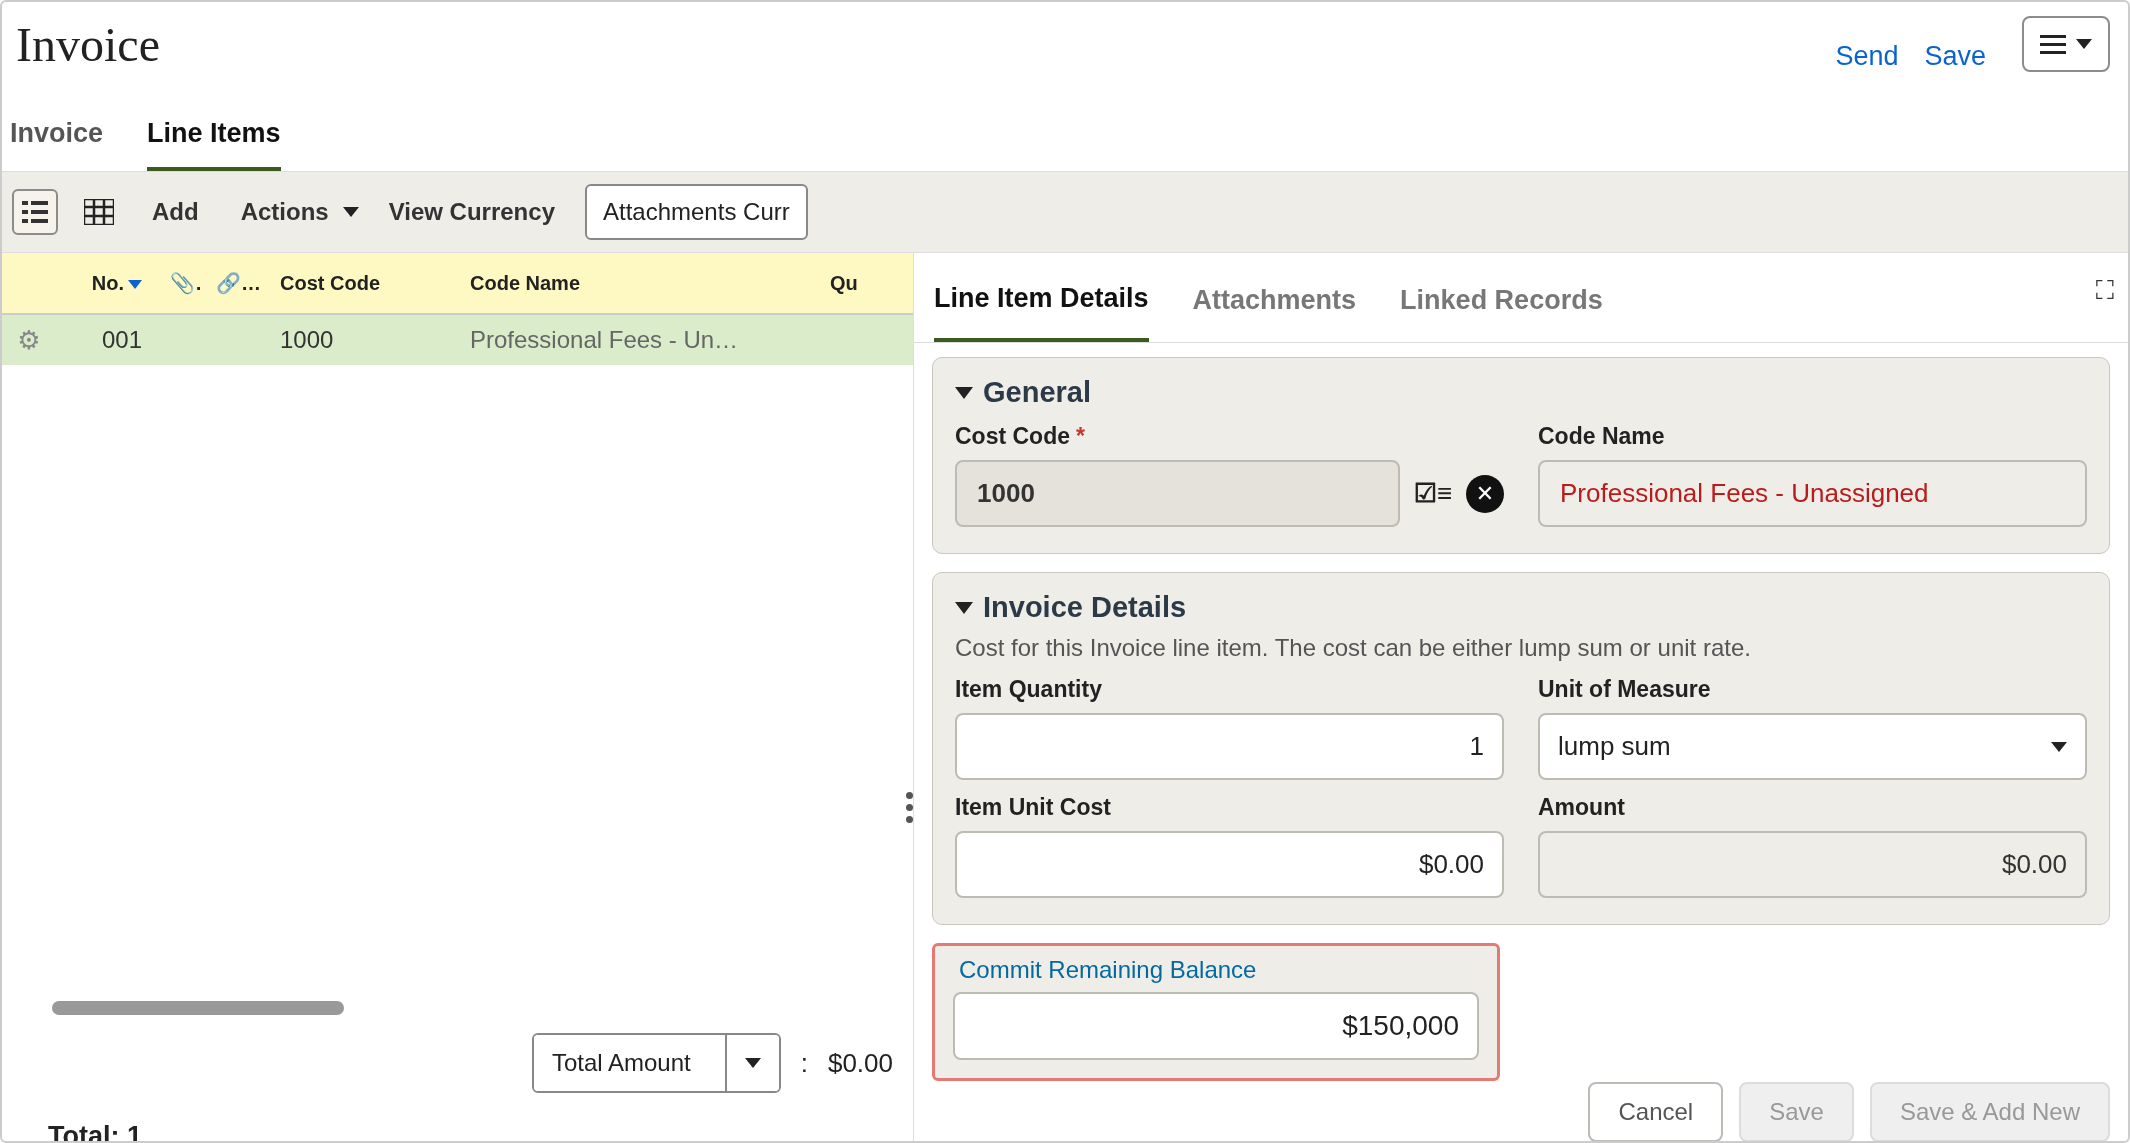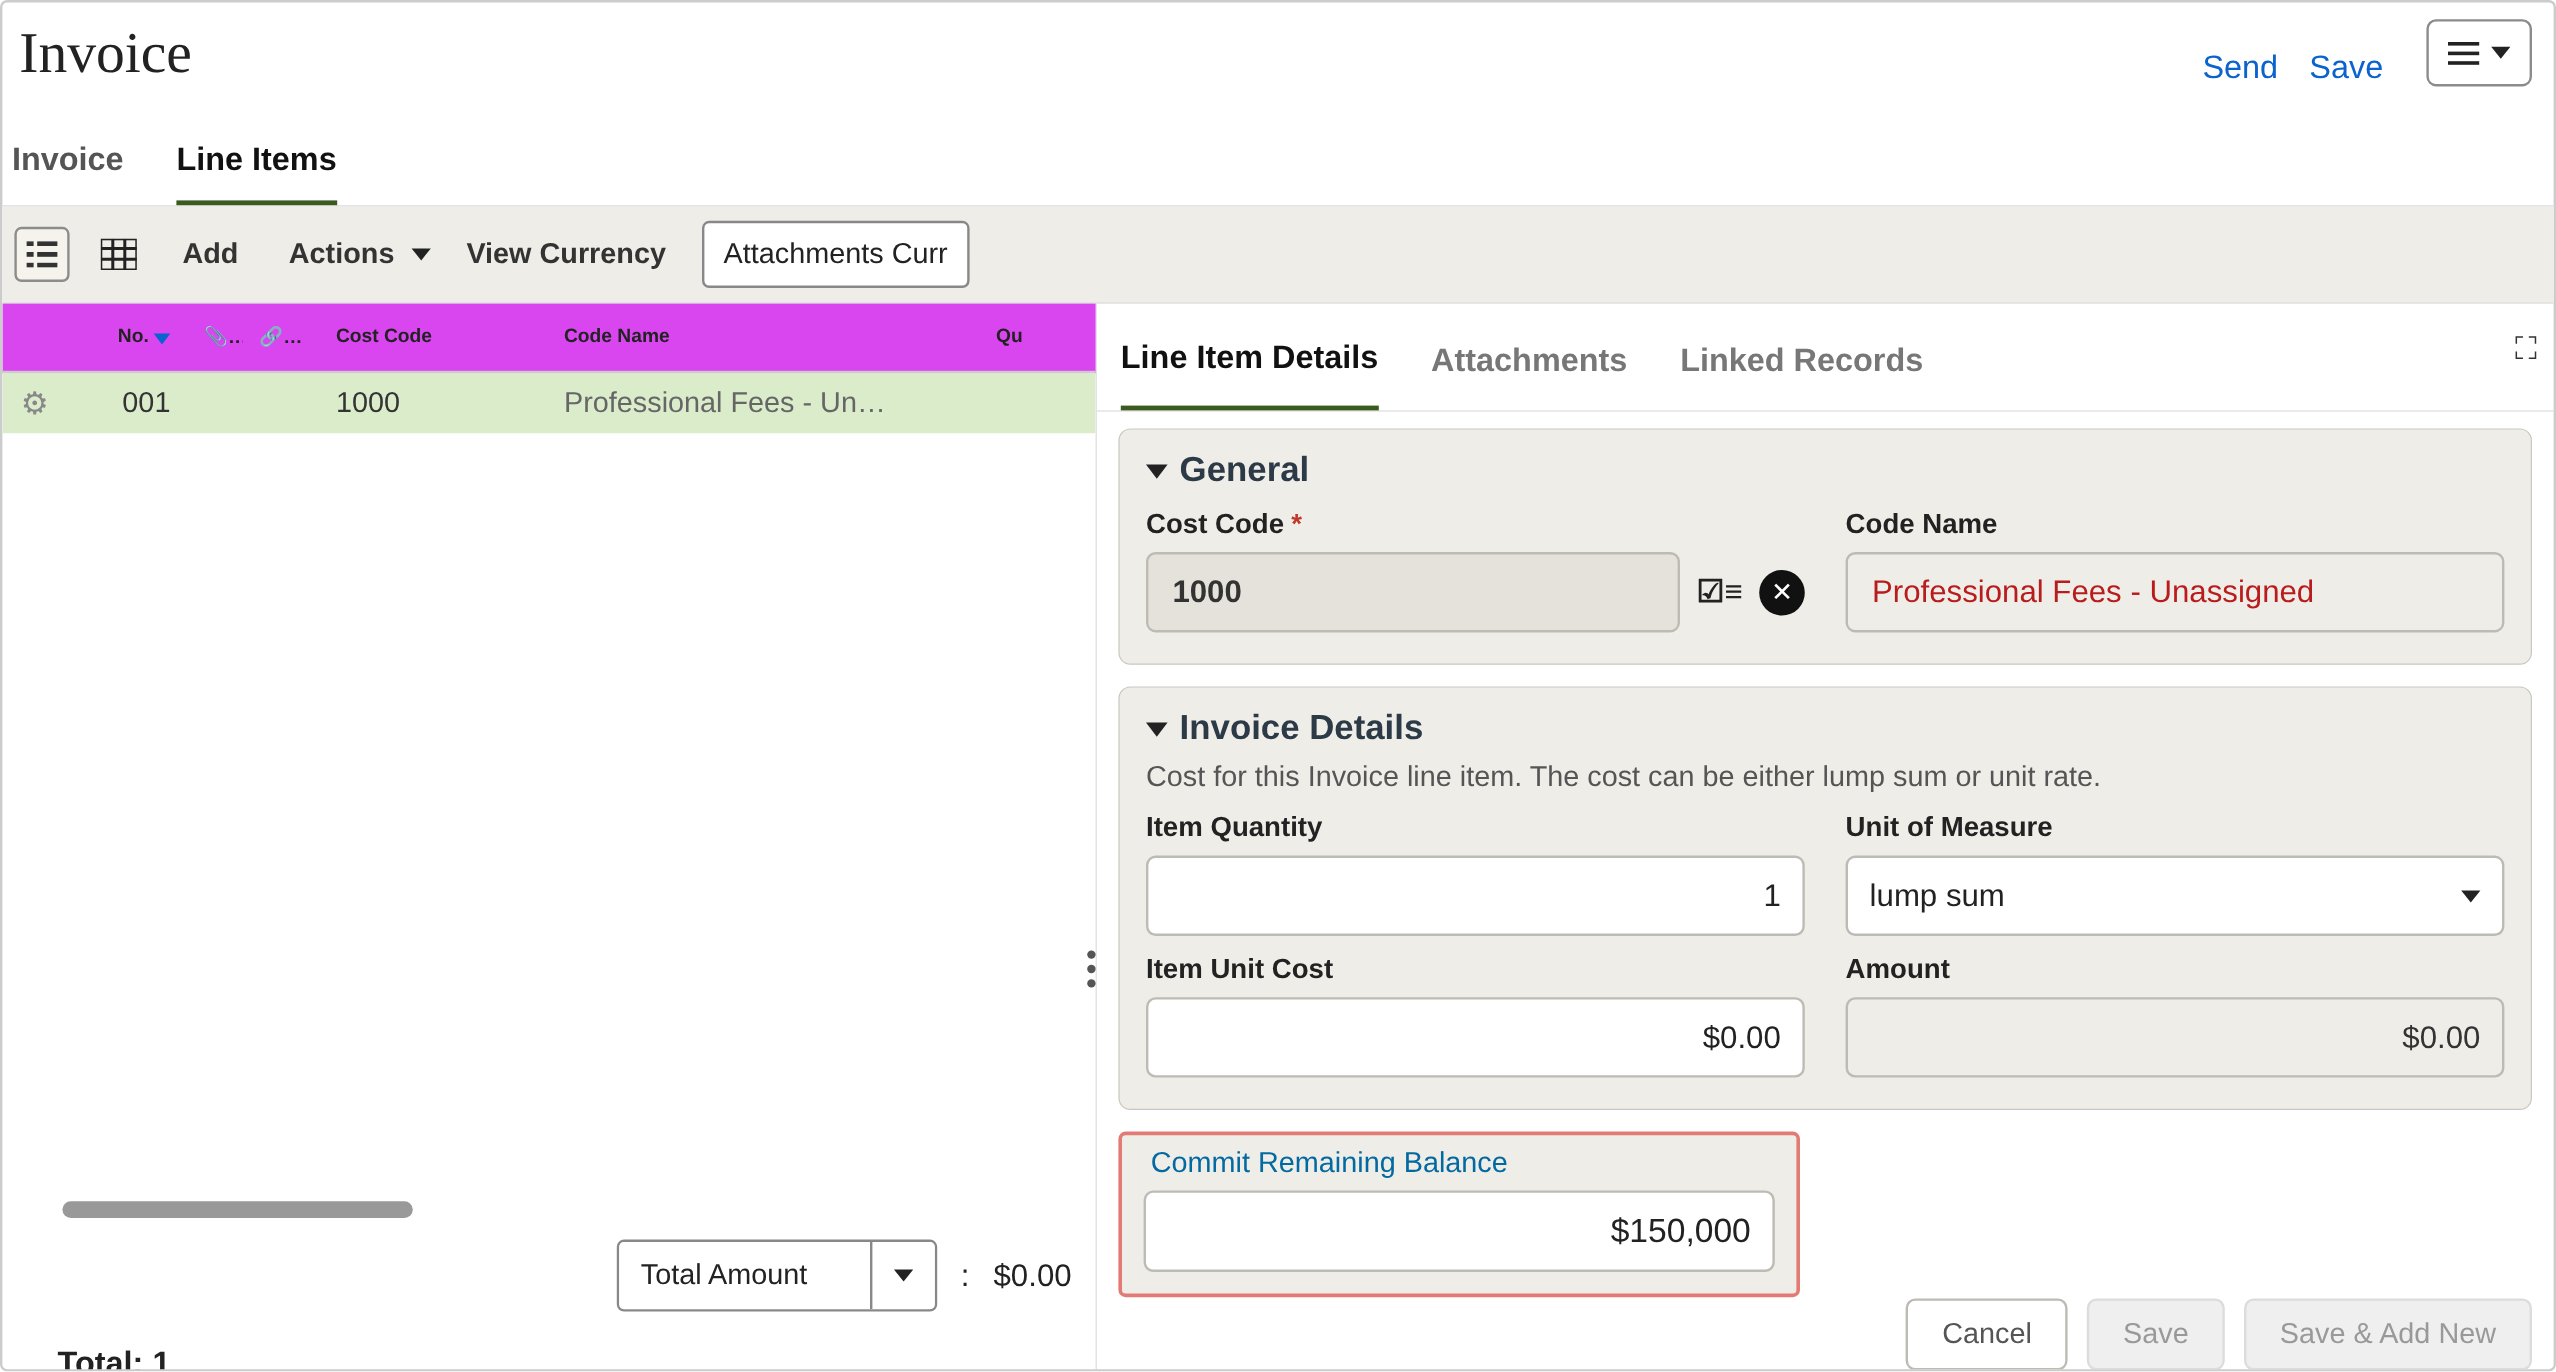--- a/index.html
+++ b/index.html
@@ -29,21 +29,21 @@
   .tb-dd { display: flex; align-items: center; gap: 10px; cursor: pointer; }
   .tb-select { border: 2px solid #888; border-radius: 6px; background: #fff; font-size: 24px; padding: 12px 16px; min-width: 210px; cursor: pointer; }
 
   
   .body { display: flex; height: calc(100% - 240px); }
   .left { width: 912px; border-right: 1px solid #ddd; position: relative; display: flex; flex-direction: column; }
   .right { flex: 1; position: relative; display: flex; flex-direction: column; }
 
   
   .ghead, .grow { display: flex; align-items: center; }
-  .ghead { border-bottom: 2px solid #ccc; font-size: 16px; font-weight: 700; padding: 18px 0; background: #d946ef; }
+  .ghead { border-bottom: 2px solid #ccc; font-size: 20px; font-weight: 700; padding: 18px 0; background: #fef9c3; }
   .gcell { padding: 0 14px; overflow: hidden; white-space: nowrap; text-overflow: ellipsis; }
   .c-gear { width: 54px; text-align: center; }
   .c-no   { width: 100px; text-align: right; }
   .c-att  { width: 46px; text-align: center; }
   .c-lnk  { width: 64px; text-align: center; }
   .c-cc   { width: 190px; }
   .c-cn   { width: 360px; }
   .c-qty  { width: 60px; }
   .no-sort { display: inline-flex; align-items: center; gap: 4px; }
   .sort-ind { width: 0; height: 0; border-left: 7px solid transparent; border-right: 7px solid transparent; border-top: 9px solid #0b63ce; margin-top: 2px;}
@@ -51,21 +51,21 @@
   .grow .gcell { color: #333; }
   .grow .c-cn { color: #666; }
   .gscroll { flex: 1; overflow: hidden; }
   .gear-ico { color: #888; font-size: 26px; }
 
   .hscroll { height: 14px; background: transparent; position: relative; margin: 0 50px 8px 50px; }
   .hscroll .thumb { position: absolute; left: 0; width: 36%; height: 100%; background: #999; border-radius: 8px; }
 
   .totals { display: flex; align-items: center; gap: 10px; padding: 10px 20px 10px 0; justify-content: flex-end; }
   .sel-outer { position: relative; display: inline-flex; border: 2px solid #888; border-radius: 6px; overflow: hidden; }
-  .sel-main { padding: 14px 52px 14px 18px; font-size: 24px; background: #fff; }
+  .sel-main { padding: 14px 34px 14px 18px; font-size: 24px; background: #fff; }
   .sel-caret { border-left: 2px solid #888; width: 54px; display: flex; align-items: center; justify-content: center; background: #fff; }
   .totals-val { font-size: 26px; margin-left: 10px; }
   .total-count { font-size: 27px; font-weight: 700; padding: 18px 0 0 46px; }
 
   
   .drag-dots { position: absolute; left: -8px; top: 60%; display: flex; flex-direction: column; gap: 5px; }
   .drag-dots span { width: 7px; height: 7px; background: #555; border-radius: 50%; }
 
   
   .rtabs { display: flex; align-items: center; padding: 30px 22px 0 20px; gap: 44px; border-bottom: 1px solid #ddd; position: relative; }

